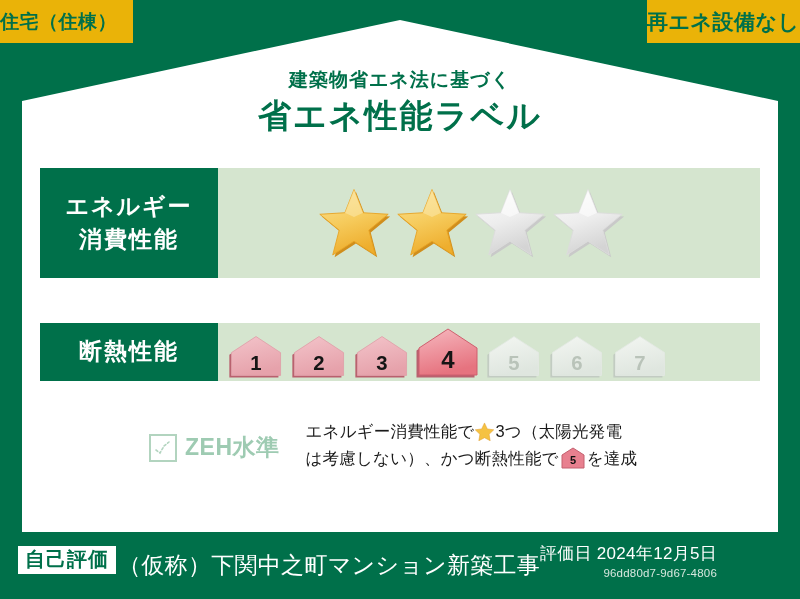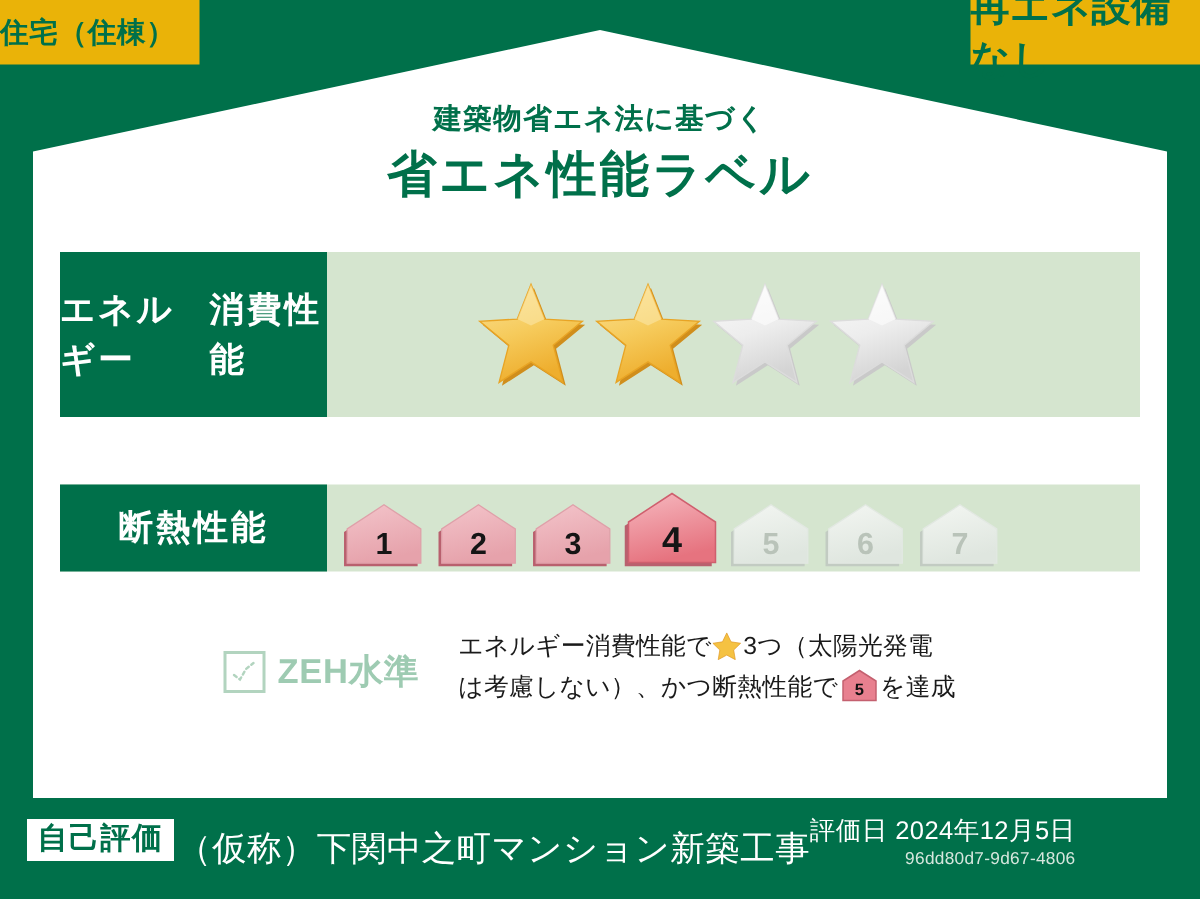--- a/index.html
+++ b/index.html
@@ -43,21 +43,21 @@
     box-sizing: border-box;
   }
   .tag-left {
     left: 0; top: 0;
     width: 133px; height: 43px;
     font-size: 19px;
   }
   .tag-right {
     right: 0; top: 0;
     width: 153px; height: 43px;
-    font-size: 26px;
+    font-size: 21px;
   }
 
   
   .title-wrap {
     position: absolute;
     left: 0; top: 70px;
     width: 800px;
     text-align: center;
   }
   .title-sub {
@@ -86,26 +86,27 @@
     align-items: stretch;
   }
   #row-energy { top: 168px; height: 110px; }
   #row-insul  { top: 323px; height: 58px; }
 
   .perf-label {
     background: #00704a;
     color: #ffffff;
     font-weight: bold;
     display: flex;
-    flex-direction: row;
+    flex-direction: column;
     align-items: center;
     justify-content: center;
     box-sizing: border-box;
     flex: 0 0 178px;
     letter-spacing: 2px;
+    text-align: center;
   }
   #row-energy .perf-label { font-size: 23px; line-height: 1.45; }
   #row-insul  .perf-label { font-size: 23px; line-height: 1.2; }
 
   .perf-body {
     flex: 1 1 auto;
     display: flex;
     align-items: center;
     position: relative;
   }

